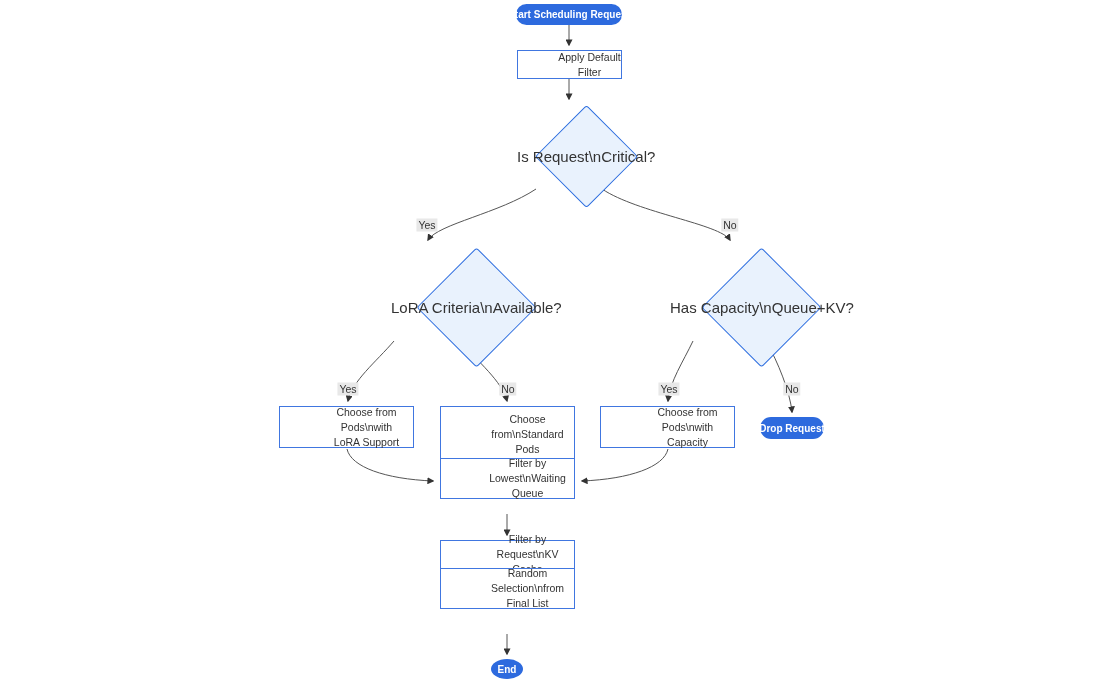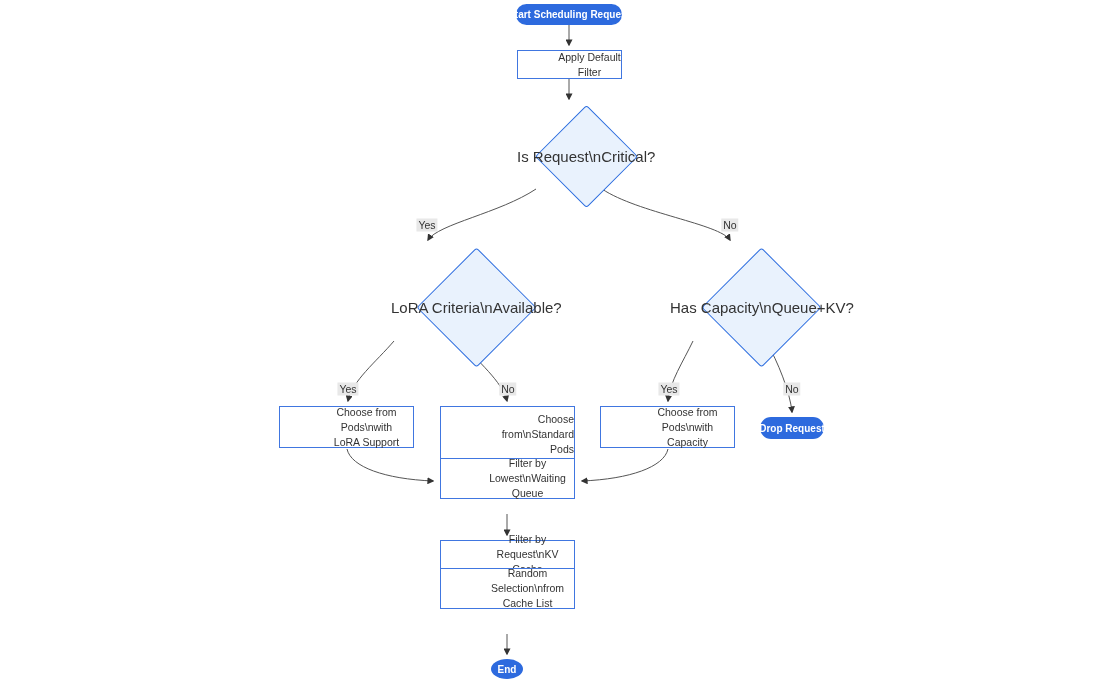--- a/index.html
+++ b/index.html
@@ -119,21 +119,21 @@
     <div class="diamond-label">Has Capacity\nQueue+KV?</div>
   </div>
 
   <div class="node rect" style="left:279px; top:406px; width:135px; height:42px;">
     <div class="lbl">
       <div>Choose from Pods\nwith</div>
       <div>LoRA Support</div>
     </div>
   </div>
 
-  <div class="node rect" style="left:440px; top:406px; width:135px; height:56px;text-align:right;">
+  <div class="node rect" style="left:440px; top:406px; width:135px; height:56px;">
     <div class="lbl">
       <div>Choose from\nStandard</div>
       <div>Pods</div>
     </div>
   </div>
 
   <div class="node rect" style="left:600px; top:406px; width:135px; height:42px;">
     <div class="lbl">
       <div>Choose from Pods\nwith</div>
       <div>Capacity</div>
@@ -151,21 +151,21 @@
     </div>
   </div>
 
   <div class="node rect" style="left:440px; top:540px; width:135px; height:29px;">
     <span>Filter by Request\nKV Cache</span>
   </div>
 
   <div class="node rect" style="left:440px; top:568px; width:135px; height:41px;">
     <div class="lbl">
       <div>Random Selection\nfrom</div>
-      <div>Cache List</div>
+      <div>Final List</div>
     </div>
   </div>
 
   <div class="node stadium" style="left:491px; top:659px; width:32px; height:20px; border-radius:50%;">
     <span>End</span>
   </div>
 
   <div class="edge-label" style="left:427px; top:225px;">Yes</div>
   <div class="edge-label" style="left:730px; top:225px;">No</div>
   <div class="edge-label" style="left:348px; top:389px;">Yes</div>

